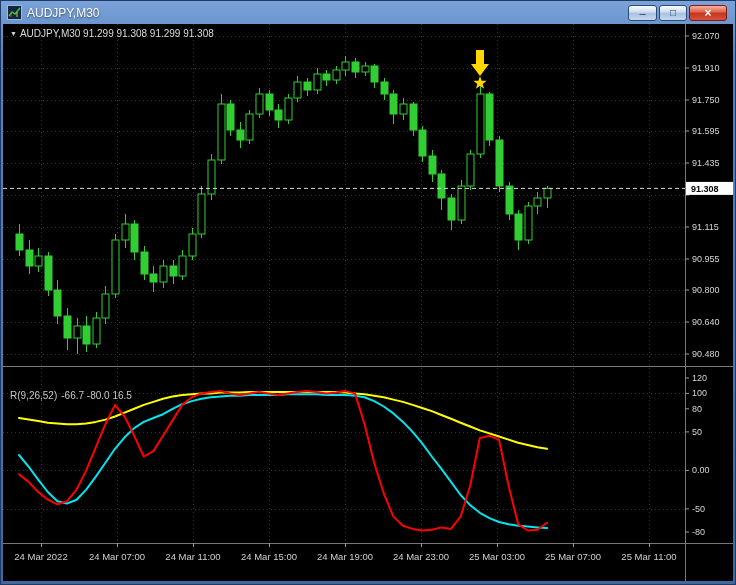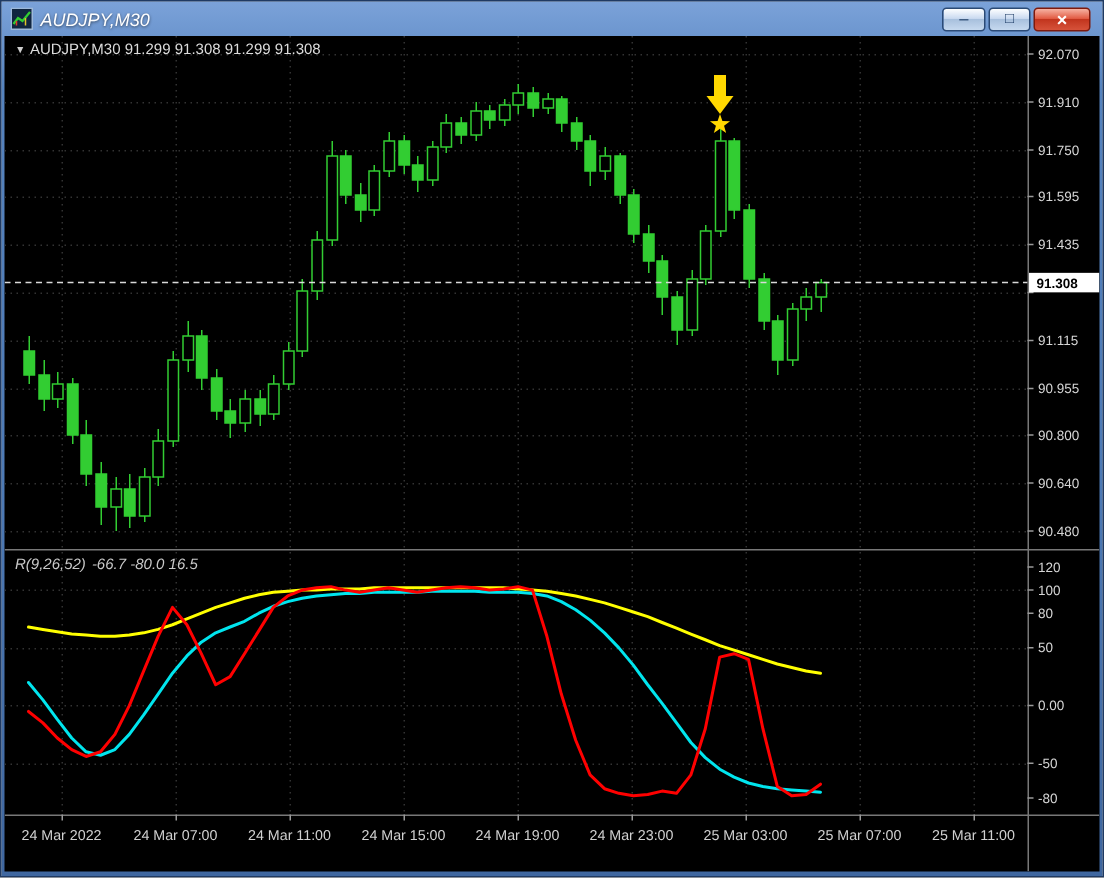--- a/index.html
+++ b/index.html
@@ -12,21 +12,21 @@
     font-family:"Liberation Sans",sans-serif;
     position:relative;
   }
   .titlebar{
     height:23px;display:flex;align-items:center;
     color:#ffffff;font-size:12px;
     text-shadow:0 1px 2px rgba(0,0,0,.6);
     padding:0 4px;position:relative;
   }
   .win-icon{width:15px;height:15px;display:inline-block;margin-right:5px;flex:0 0 auto;}
-  .win-title{white-space:nowrap;font-style:italic;}
+  .win-title{white-space:nowrap;}
   .win-btns{position:absolute;right:6px;top:4px;display:flex;}
   .wbtn{
     height:16px;border:1px solid #2b4a76;border-radius:3px;
     display:flex;align-items:center;justify-content:center;
     font-size:11px;line-height:1;color:#15345f;
     background:linear-gradient(#fdfeff,#cadaf0 45%,#a8c0dd 50%,#c6d9ef);
     margin-left:2px;padding:0;cursor:default;
     font-family:"Liberation Sans",sans-serif;
   }
   .wbtn.min{width:29px;}
@@ -39,21 +39,21 @@
   .client{
     position:relative;width:730px;height:557px;background:#000000;overflow:hidden;
   }
   .client svg{display:block;}
   .overlay{
     position:absolute;color:#dcdcdc;font-size:10px;line-height:12px;
     font-family:"Liberation Sans",sans-serif;white-space:nowrap;pointer-events:none;
   }
   .chart-header{left:7px;top:4px;}
   .chart-header .dd{font-size:7px;color:#cfcfcf;margin-right:3px;vertical-align:1px;pointer-events:auto;}
-  .ind-label{left:7px;top:347px;color:#c8c8c8;font-style:italic;}
+  .ind-label{left:7px;top:366px;color:#c8c8c8;}
   .ind-label span{margin-right:4px;}
 </style>
 </head>
 <body>
 
 <div class="window">
   <div class="titlebar">
     <span class="win-icon">
       <svg width="15" height="15" viewBox="0 0 15 15">
         <rect x="0.5" y="0.5" width="14" height="14" fill="#10253f" stroke="#9db8d9"></rect>

